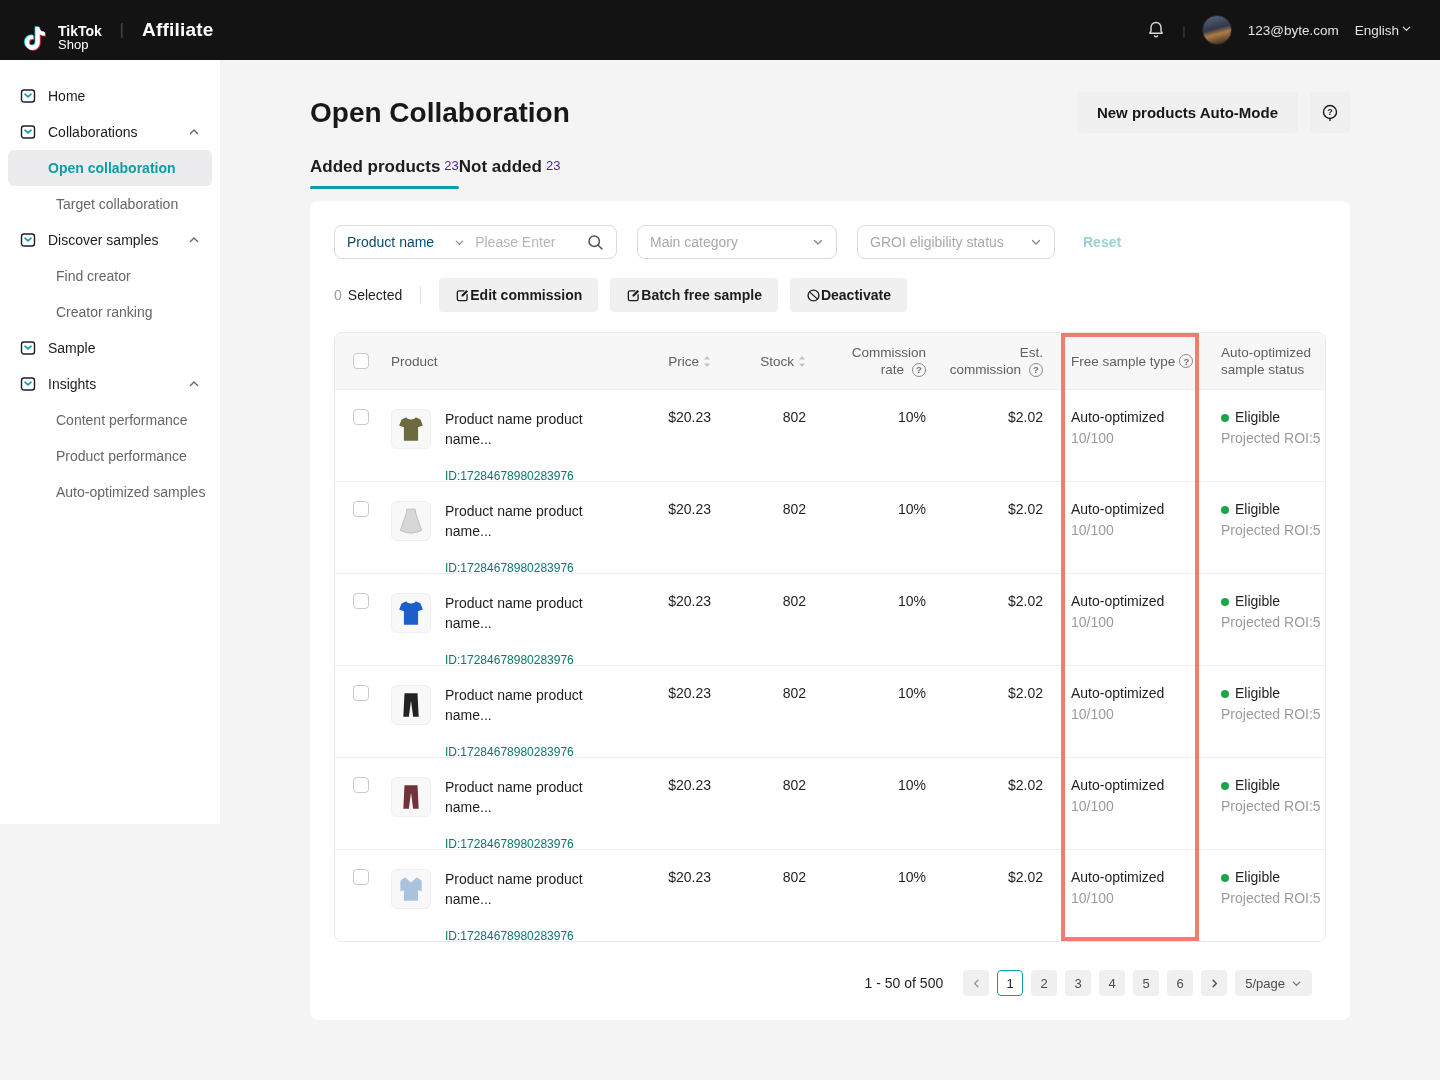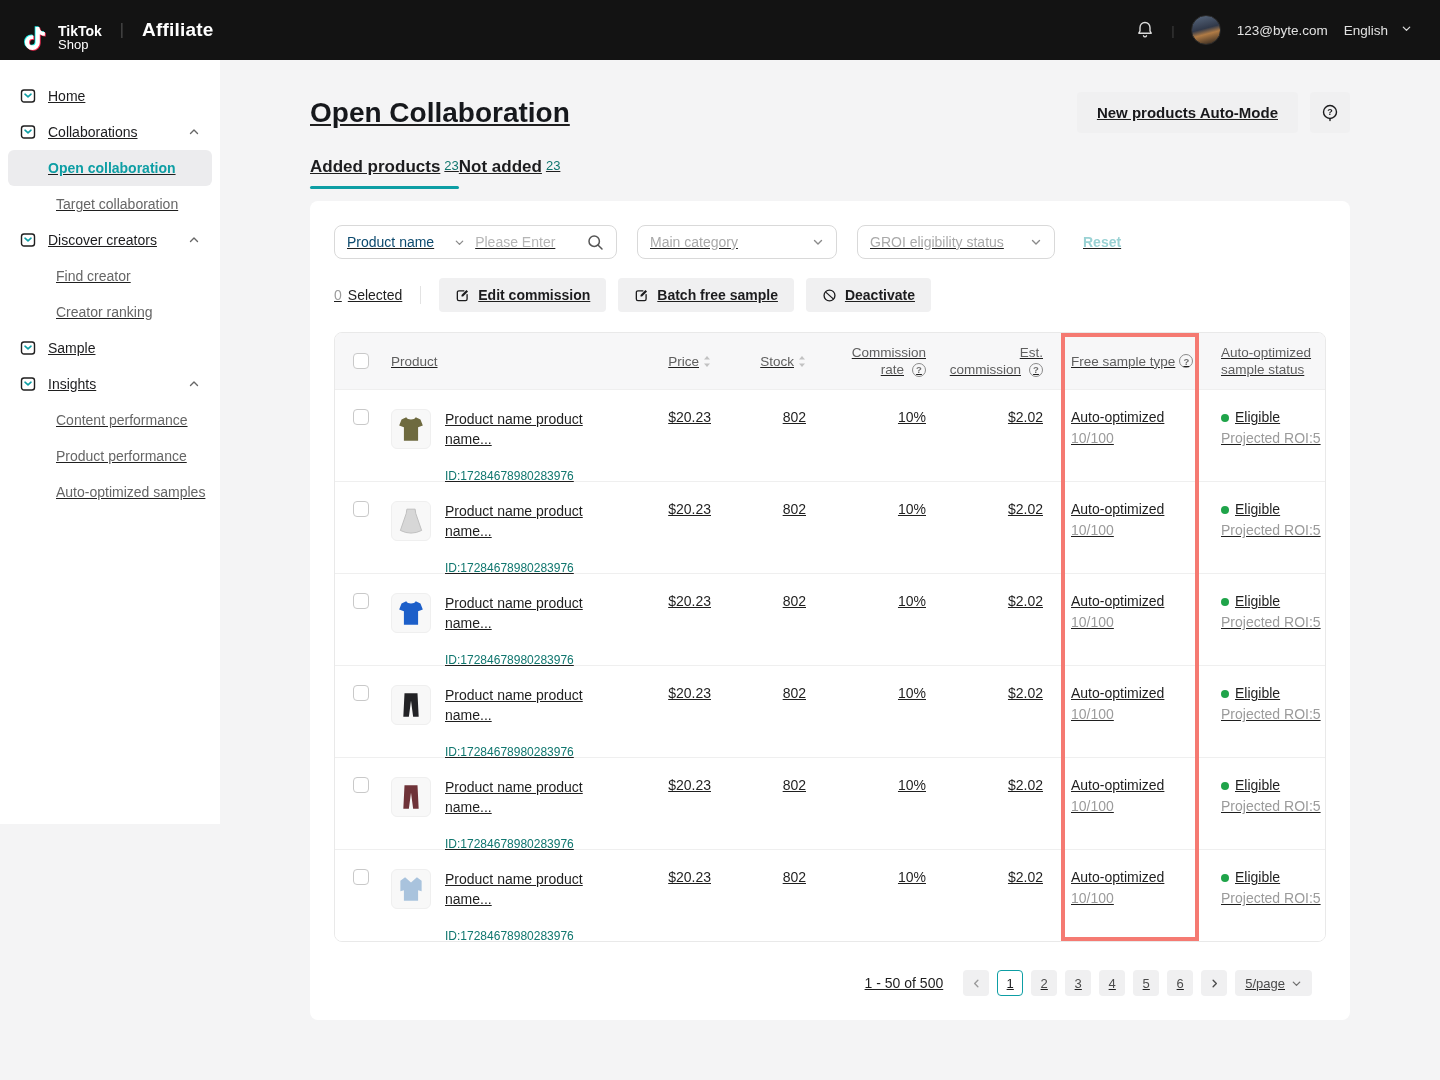--- a/index.html
+++ b/index.html
@@ -24,24 +24,24 @@
   .product-name { font-size:19px; font-weight:600; letter-spacing:.2px; }
   .top-right { margin-left:auto; display:flex; align-items:center; gap:16px; }
   .bell { display:flex; align-items:center; cursor:pointer; }
   .top-sep { color:#3f3f3f; font-size:13px; }
   .avatar {
     width:30px; height:30px; border-radius:50%;
     background: linear-gradient(165deg,#5a6a80 0%,#31394a 45%,#b07b45 62%,#241f1c 100%);
     border:1px solid #2a2a2a;
   }
   .email, .lang { font-size:13.5px; color:#e2e2e2; }
-  .lang { display:flex; align-items:flex-start; gap:13px; cursor:pointer; }
-
-  
-  .layout { display:flex; height:764px;text-decoration:underline; }
+  .lang { display:flex; align-items:flex-start; gap:2px; cursor:pointer; }
+
+  
+  .layout { display:flex; height:764px; }
   .sidebar { width:220px; background:#fff; padding-top:18px; flex-shrink:0; }
   .nav-item { display:flex; align-items:center; height:36px; cursor:pointer; font-size:14px; }
   .nav-top { padding:0 20px; color:#1c1c1e; }
   .nav-top .nav-label { margin-left:12px; }
   .nav-caret { margin-left:auto; display:flex; }
   .nav-sub { padding-left:48px; color:#666; margin:0 8px; border-radius:6px; }
   .nav-sub.active { background:#ececee; color:#0d9ea4; font-weight:700; padding-left:40px; }
   .nav-ico { display:flex; }
 
   .main { flex:1; padding:0 90px; }
@@ -57,21 +57,21 @@
   }
   .help-btn {
     width:40px; height:41px; background:#f0f0f1; border:none; border-radius:4px;
     display:flex; align-items:center; justify-content:center; cursor:pointer;
   }
 
   
   .tabs { display:flex; margin-top:24px; }
   .tab { display:flex; align-items:flex-start; gap:4px; padding-bottom:12px; position:relative; cursor:pointer; }
   .tab .lbl { font-size:17px; font-weight:700; color:#1c1c1e; }
-  .tab .cnt { font-size:13px; color:#0f766e; margin-top:1px; }
+  .tab .cnt { font-size:13px; color:#4c1d95; margin-top:1px; }
   .tab.active::after {
     content:""; position:absolute; left:0; right:0; bottom:0; height:3px;
     background:#0d9ea4; border-radius:2px;
   }
 
   
   .card { background:#fff; border-radius:8px; margin-top:12px; padding:24px; }
 
   
   .filters { display:flex; align-items:center; gap:20px; }
@@ -89,21 +89,21 @@
   }
   .sel-cat { width:200px; } .sel-groi { width:185px; } .sel-elig { width:198px; }
   .reset-link { margin-left:8px; color:#9ad2d4; font-size:14px; font-weight:600; cursor:default; }
 
   
   .actions { display:flex; align-items:center; gap:12px; margin-top:19px; }
   .sel-count { font-size:14px; color:#1f1f1f; }
   .sel-count .n { color:#9b9b9b; margin-right:6px; }
   .vdiv { width:1px; height:18px; background:#e3e3e3; margin:0 6px; }
   .act-btn {
-    display:flex; align-items:center; gap:8px; background:#f0f0f1; border:none; border-radius:4px;
+    display:flex; align-items:center; background:#f0f0f1; border:none; border-radius:4px;
     height:34px; padding:0 16px; font-size:14px; font-weight:600; color:#1c1c1e; cursor:pointer;
     font-family:inherit;
   }
 
   
   .table-wrap {
     position:relative; margin-top:20px; width:992px;
     border:1px solid #e9e9e9; border-radius:8px; overflow:hidden;
   }
   .thead { display:flex; align-items:center; background:#f7f7f8; height:56px; font-size:13.5px; color:#5f5f5f; }
@@ -222,21 +222,21 @@
         <div class="nav-item nav-sub">
           <span class="nav-label">Target collaboration</span>
         </div>
         <div class="nav-item nav-top">
           <span class="nav-ico">
             <svg viewBox="0 0 16 16" width="16" height="16">
               <rect x="1.5" y="2" width="13" height="12" rx="2.5" fill="none" stroke="#1f1f1f" stroke-width="1.4"></rect>
               <path d="M5 6.2 L8 8.8 L11 6.2" fill="none" stroke="#0d9ea4" stroke-width="1.6" stroke-linecap="round" stroke-linejoin="round"></path>
             </svg>
           </span>
-          <span class="nav-label">Discover creators</span>
+          <span class="nav-label">Discover samples</span>
           <span class="nav-caret">
             <svg viewBox="0 0 12 12" width="12" height="12">
               <path d="M2.5 7.5 L6 4 L9.5 7.5" fill="none" stroke="#666" stroke-width="1.4" stroke-linecap="round" stroke-linejoin="round"></path>
             </svg>
           </span>
         </div>
         <div class="nav-item nav-sub">
           <span class="nav-label">Find creator</span>
         </div>
         <div class="nav-item nav-sub">

